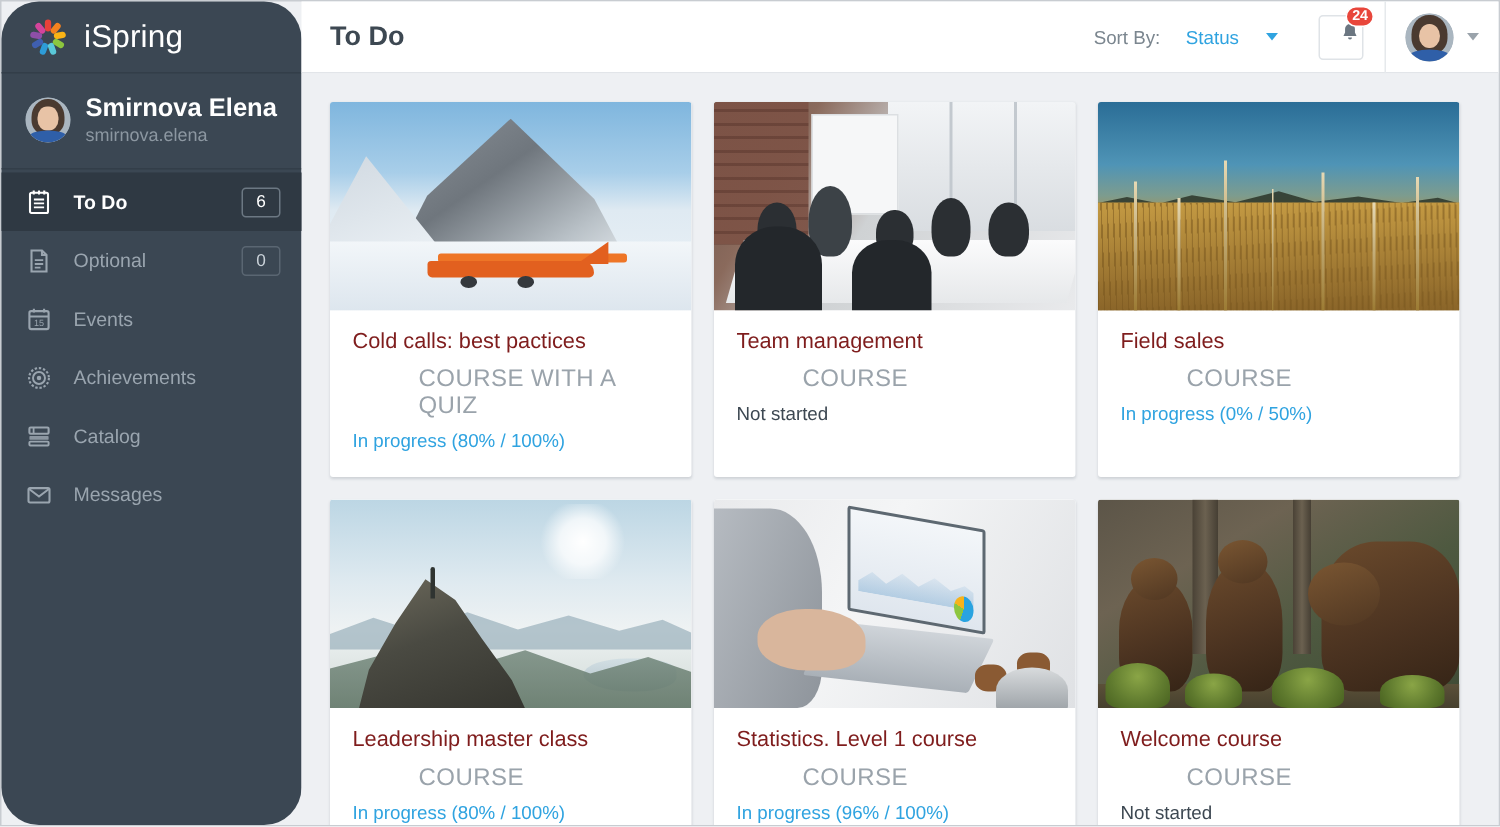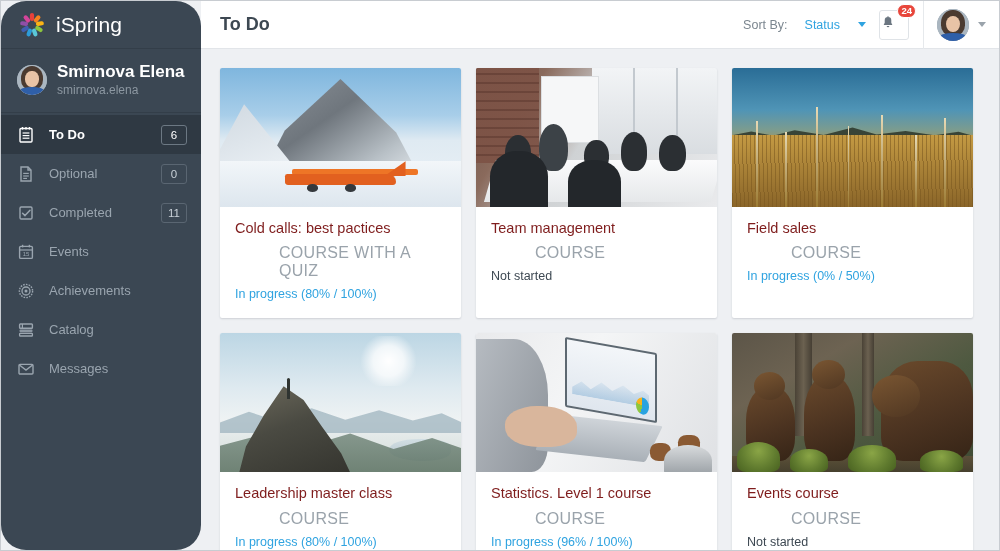--- a/index.html
+++ b/index.html
@@ -90,24 +90,24 @@
     display: flex; align-items: center; padding: 0 7px 0 9px;
     background: #fff;
   }
   .search-box input {
     border: 0; outline: 0; flex: 1; font-size: 12.5px;
     color: #55606a; font-family: inherit; background: transparent;
     min-width: 0;
   }
   .search-box input::placeholder { color: #9aa3ab; }
   .bell-wrap {
-    position: relative; margin-left: 13px;
+    position: relative; margin-left: 27px;
     width: 30px; height: 30px;
     border: 1px solid #dfe3e7; border-radius: 3px;
-    display: flex; align-items: center; justify-content: flex-start;
+    display: flex; align-items: center; justify-content: flex-end;
     cursor: pointer; background: #fff;
   }
   .bell-badge {
     position: absolute; top: -7px; right: -8px;
     background: #e8463b; color: #fff; font-size: 9.5px; font-weight: bold;
     border-radius: 9px; min-width: 18px; height: 14px; padding: 0 3px;
     display: flex; align-items: center; justify-content: center;
     border: 1.5px solid #ffffff;
   }
   .topbar-divider {
@@ -439,30 +439,20 @@
               <path d="M11 2v3h3" fill="none" stroke="currentColor" stroke-width="1.4"></path>
               <line x1="6.2" y1="8.4" x2="11.8" y2="8.4" stroke="currentColor" stroke-width="1.2"></line>
               <line x1="6.2" y1="11" x2="11.8" y2="11" stroke="currentColor" stroke-width="1.2"></line>
               <line x1="6.2" y1="13.4" x2="10" y2="13.4" stroke="currentColor" stroke-width="1.2"></line>
             </svg>
         </span>
         <span class="nav-label">Optional</span>
         <span class="badge">0</span>
       </div>
 
-      <div class="nav-item">
-        <span class="ico">
-          <svg viewBox="0 0 18 18" width="18" height="18">
-              <rect x="3" y="3" width="12" height="12" rx="1.2" fill="none" stroke="currentColor" stroke-width="1.4"></rect>
-              <path d="M5.6 9.2l2.4 2.4 5-5.4" fill="none" stroke="currentColor" stroke-width="1.5" stroke-linecap="round" stroke-linejoin="round"></path>
-            </svg>
-        </span>
-        <span class="nav-label">Completed</span>
-        <span class="badge">11</span>
-      </div>
 
       <div class="nav-item">
         <span class="ico">
           <svg viewBox="0 0 18 18" width="18" height="18">
               <rect x="2.6" y="3.4" width="12.8" height="12" rx="1.2" fill="none" stroke="currentColor" stroke-width="1.4"></rect>
               <line x1="2.6" y1="7" x2="15.4" y2="7" stroke="currentColor" stroke-width="1.2"></line>
               <line x1="5.6" y1="1.8" x2="5.6" y2="4.4" stroke="currentColor" stroke-width="1.4"></line>
               <line x1="12.4" y1="1.8" x2="12.4" y2="4.4" stroke="currentColor" stroke-width="1.4"></line>
               <text x="9" y="13.4" font-size="6" fill="currentColor" text-anchor="middle" font-family="Liberation Sans, sans-serif">15</text>
             </svg>
@@ -666,21 +656,21 @@
               <div class="bear-head" style="left:33%;bottom:60%;width:14%;height:21%"></div>
               <div class="bear" style="left:62%;width:38%;height:72%;border-radius:40% 36% 24% 24%"></div>
               <div class="bear-head" style="left:58%;bottom:40%;width:20%;height:30%"></div>
               <div class="shrub" style="left:2%;width:18%"></div>
               <div class="shrub" style="left:24%;width:16%;height:17%"></div>
               <div class="shrub" style="left:48%;width:20%;height:20%"></div>
               <div class="shrub" style="left:78%;width:18%;height:16%"></div>
             </div>
           </div>
           <div class="card-body">
-            <div class="card-title">Events course</div>
+            <div class="card-title">Welcome course</div>
             <div class="card-type">COURSE</div>
             <div class="card-status notstarted">Not started</div>
           </div>
         </article>
 
       </div>
     </main>
   </div>
 </div>
 

